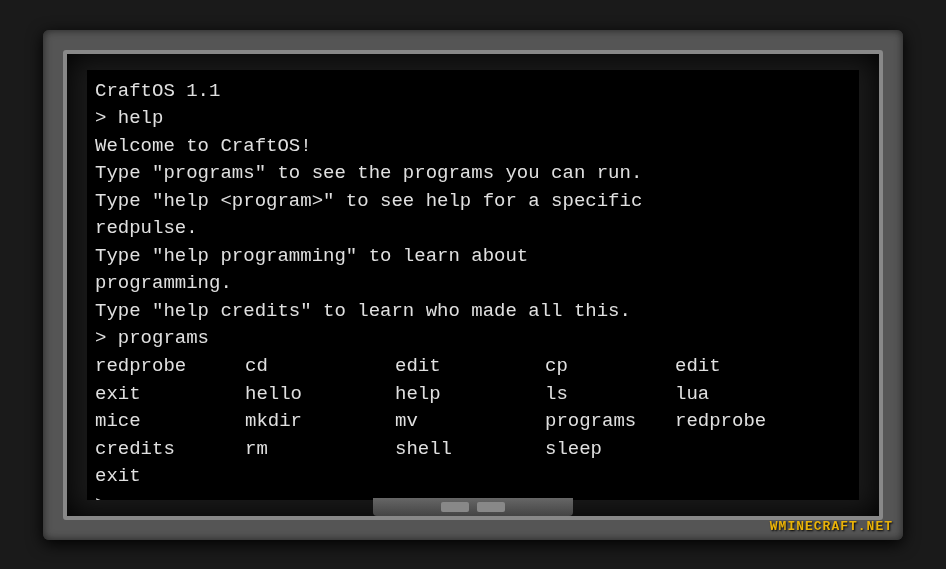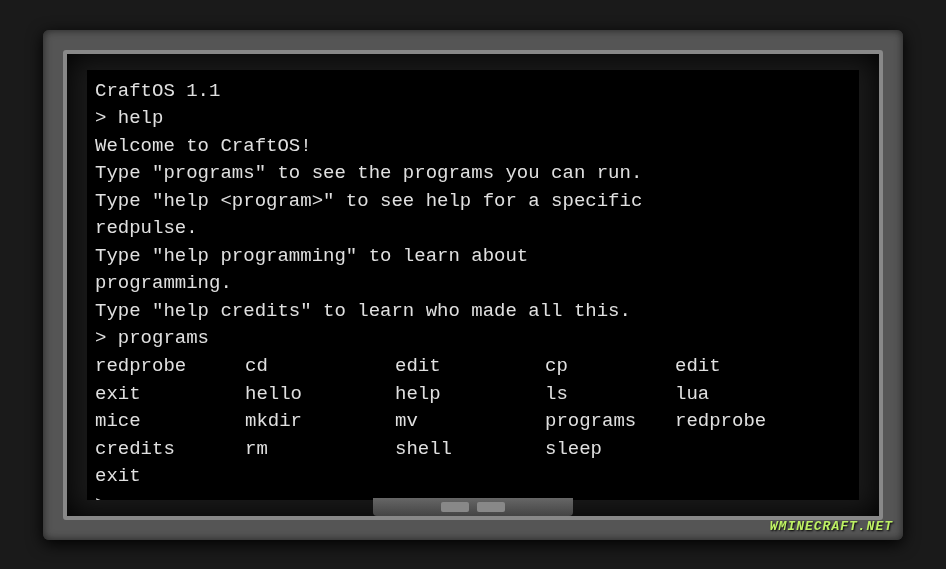--- a/index.html
+++ b/index.html
@@ -61,27 +61,26 @@
     .programs-grid {
       display: grid;
       grid-template-columns: 150px 150px 150px 130px 130px;
       row-gap: 0;
     }
 
     .watermark {
       position: absolute;
       bottom: 6px;
       right: 10px;
-      color: #bef264;
+      color: #eab308;
       font-family: 'Courier New', Courier, monospace;
       font-size: 13px;
       font-weight: bold;
       letter-spacing: 1px;
       text-shadow: 1px 1px 2px #000;
-      font-style: italic;
     }
 
     .bottom-bar {
       position: absolute;
       bottom: 0;
       left: 50%;
       transform: translateX(-50%);
       width: 200px;
       height: 18px;
       background: linear-gradient(to bottom, #666, #444);

